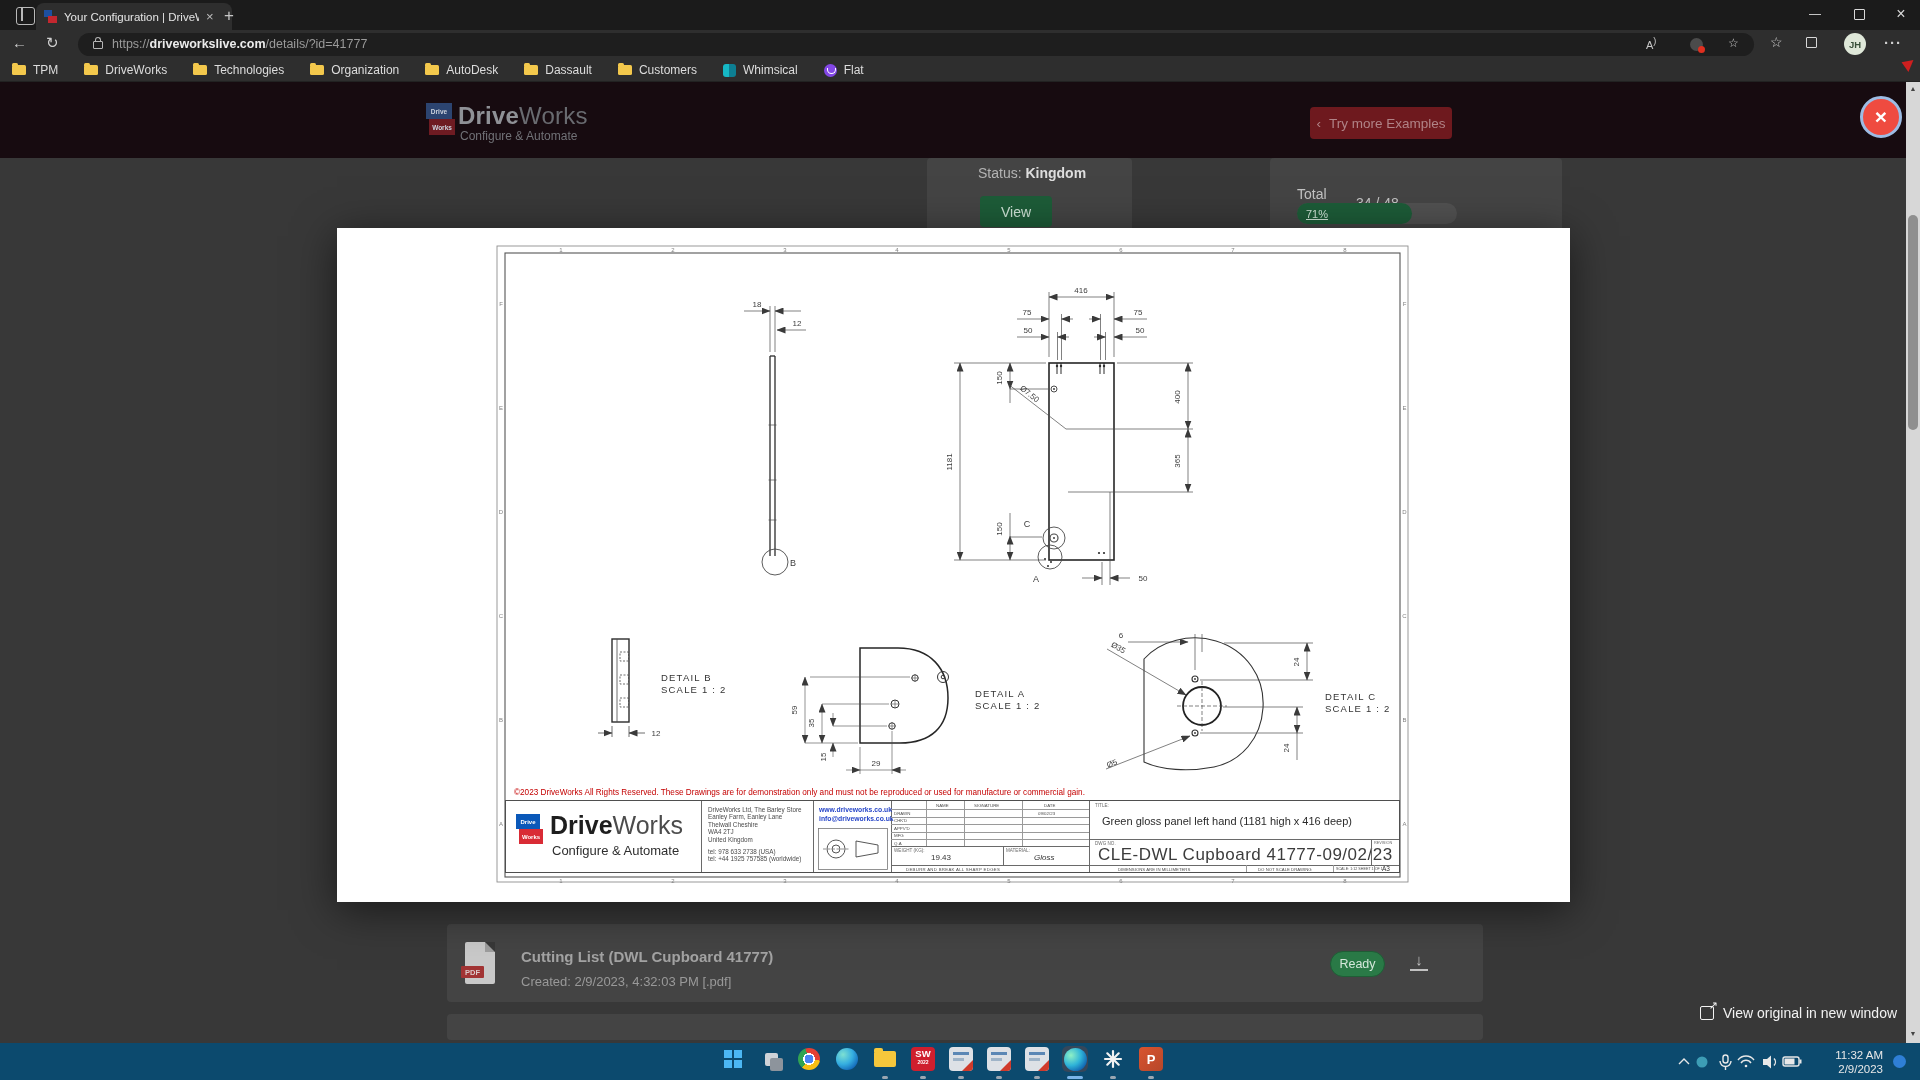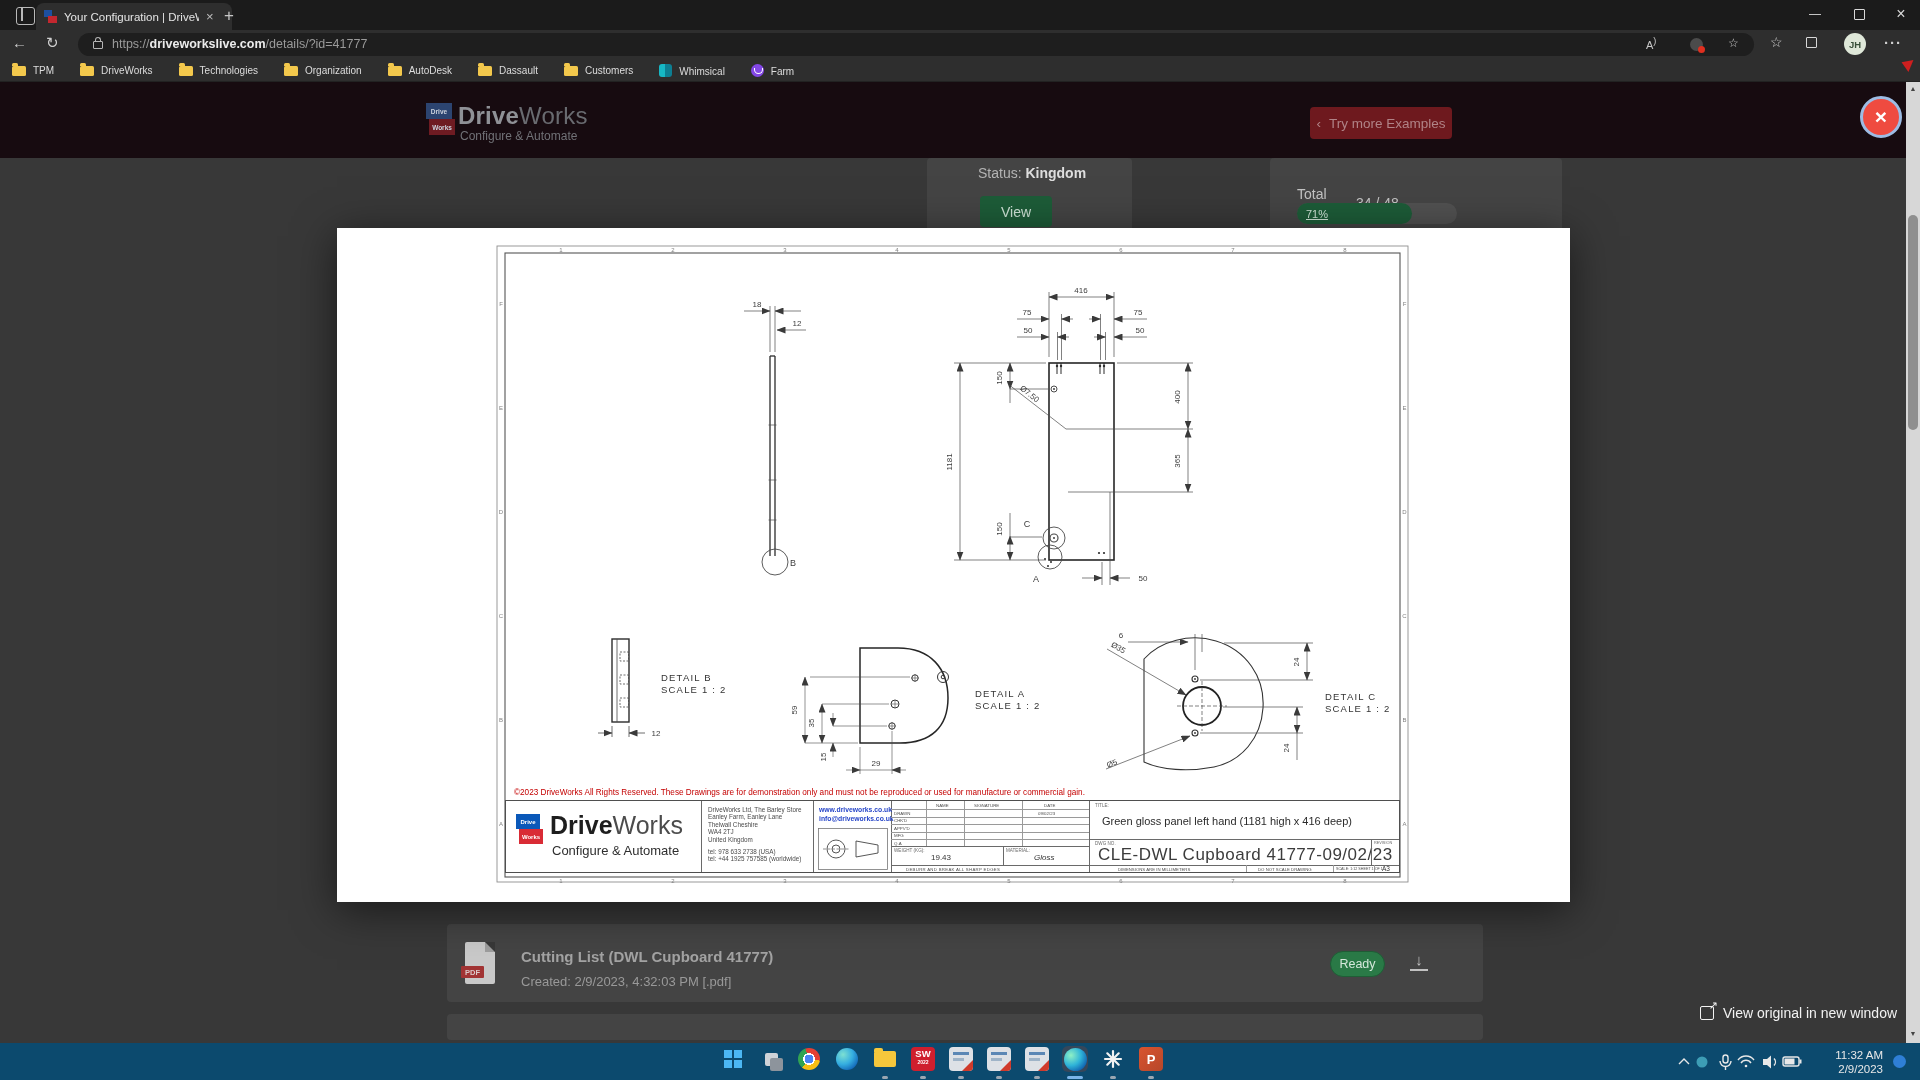--- a/index.html
+++ b/index.html
@@ -28,21 +28,21 @@
   .lock:before{content:"";position:absolute;left:0.5px;top:-5px;width:4px;height:4px;border:1.4px solid #b5b5b5;border-bottom:none;border-radius:3px 3px 0 0;}
   .url{position:absolute;left:34px;top:4px;font-size:12.5px;color:#9a9a9a;}
   .url b{color:#ececec;font-weight:bold;}
   .pico{position:absolute;top:3px;color:#c9c9c9;font-size:12px;}
   .extdot{position:absolute;top:5px;width:13px;height:13px;border-radius:50%;background:#4b4b4b;}
   .extdot:after{content:"";position:absolute;right:-2px;bottom:-2px;width:7px;height:7px;border-radius:50%;background:#e02f1f;}
   .avatar{position:absolute;left:1844px;top:3px;width:22px;height:22px;border-radius:50%;background:#dfe8d9;
      color:#39503a;font-size:9.5px;font-weight:bold;display:flex;align-items:center;justify-content:center;}
   .bookmarks{position:absolute;left:0;top:59px;width:1920px;height:22px;background:#2e2e2e;border-bottom:1px solid #222;
      display:flex;align-items:center;gap:26px;padding-left:12px;}
-  .bm{display:flex;align-items:flex-end;gap:7px;font-size:10px;color:#dddddd;}
+  .bm{display:flex;align-items:center;gap:7px;font-size:12px;color:#dddddd;}
   .folder{width:14px;height:10px;background:#f3c84c;border-radius:1.5px;position:relative;}
   .folder:before{content:"";position:absolute;left:0;top:-2.5px;width:6px;height:3px;background:#f3c84c;border-radius:1.5px 1.5px 0 0;}
   .whico{width:13px;height:13px;border-radius:3px;background:linear-gradient(90deg,#16b8c5 50%,#0d7f93 50%);}
   .udico{width:13px;height:13px;border-radius:50%;background:#8347e6;position:relative;}
   .udico:before{content:"";position:absolute;left:3px;top:4px;width:7px;height:5px;border:1.6px solid #fff;border-top:none;border-radius:0 0 5px 5px;}
 
   
   .pagearea{position:absolute;left:0;top:82px;width:1906px;height:961px;background:#383838;}
   .siteheader{position:absolute;left:0;top:0;width:1906px;height:76px;background:#170b10;}
   .badge{position:absolute;width:26px;height:34px;}
@@ -193,21 +193,21 @@
     <span class="bm">
         <i class="folder"></i>
         <span>Customers</span>
       </span>
     <span class="bm">
         <i class="whico"></i>
         <span>Whimsical</span>
       </span>
     <span class="bm">
         <i class="udico"></i>
-        <span>Farm</span>
+        <span>Flat</span>
       </span>
   </div>
 
   <div class="pagearea">
     <div class="siteheader">
       <div class="badge" style="left:426px;top:21px;">
         <span class="bx" style="top:0;background:#2c4470;">Drive</span>
         <span class="bx" style="top:16px;left:3px;background:#6e1b22;">Works</span>
       </div>
       <div class="t hdr-name" style="left:458px;top:20px;"><span class="b">Drive</span><span class="l">Works</span></div>

